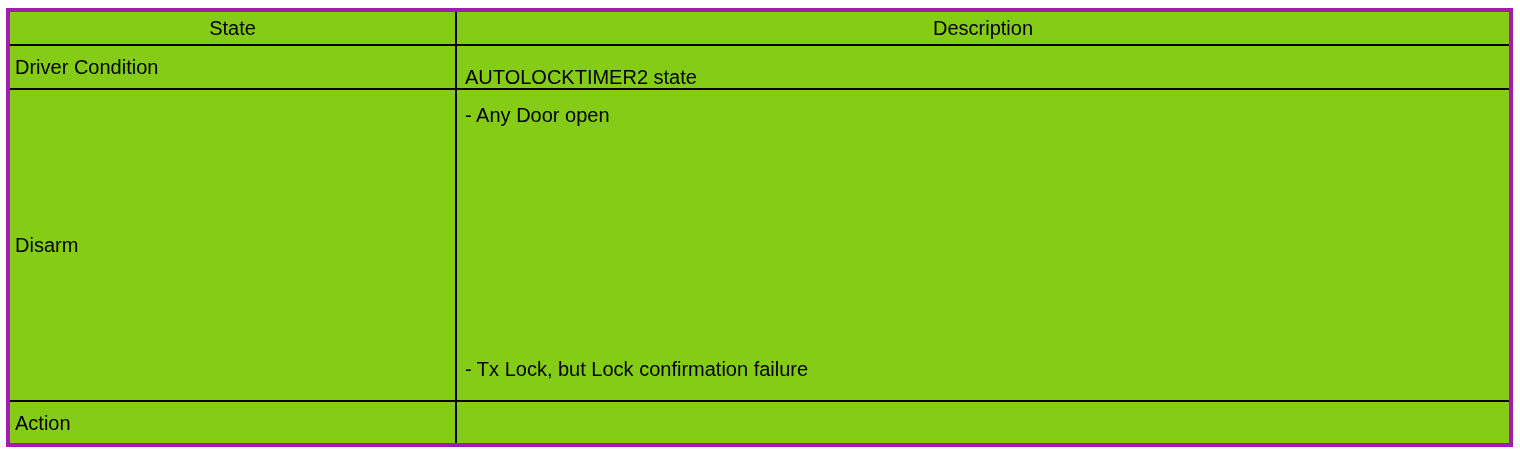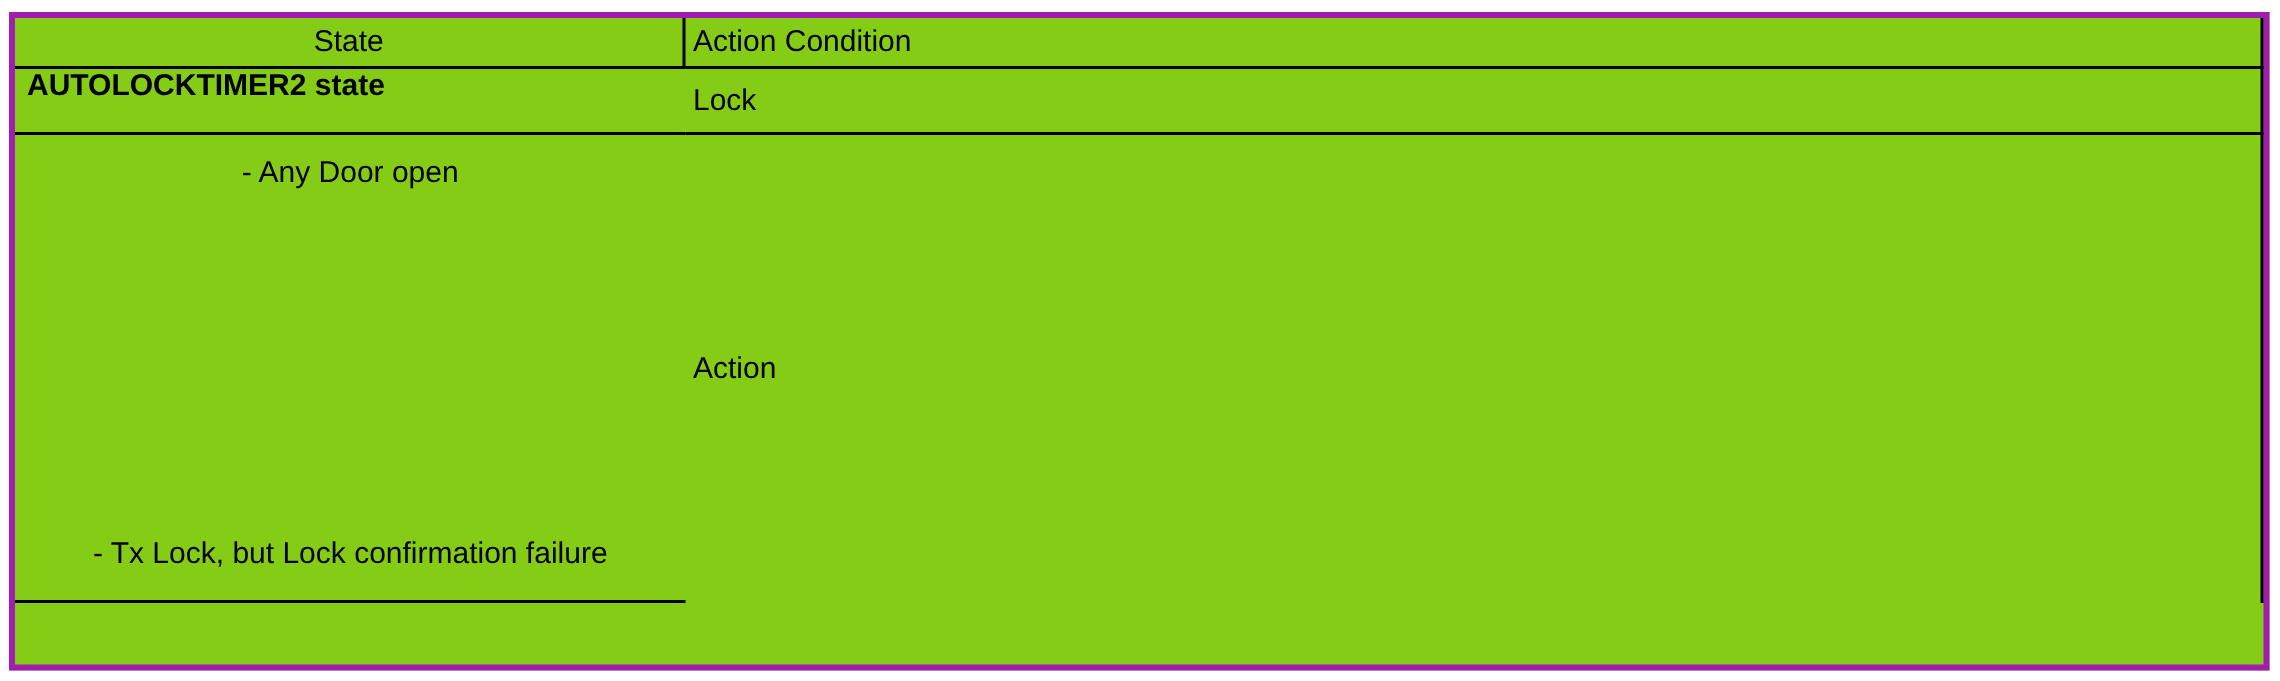--- a/index.html
+++ b/index.html
@@ -29,68 +29,70 @@
     font-size: 20px;
     line-height: 1.1;
   }
   .cell {
     box-sizing: border-box;
     overflow: hidden;
     white-space: nowrap;
   }
   
   .col-state { border-right: 2px solid #000000; }
-  .hline { border-bottom: 2px solid #000000; align-items: center; }
+  .hline { border-bottom: 2px solid #000000; }
   
   .header-cell {
     display: flex;
     align-items: center;
     justify-content: center;
   }
   
   .label-cell {
     display: flex;
     align-items: center;
     padding-left: 5px;
   }
   .desc-cell {
     display: flex;
-    align-items: flex-start;
+    align-items: flex-end;
     padding-left: 8px;
-    font-weight: bold;
   }
   
   .event-desc-cell {
     display: flex;
     flex-direction: column;
     justify-content: space-between;
     padding: 14px 8px 20px 8px;
   }
   .event-line {
     white-space: nowrap;
   }
 </style>
 </head>
 <body>
 
 <div class="doc-table">
 
   <div class="cell col-state hline header-cell">
     <span>State</span>
   </div>
+  <div class="cell hline header-cell">
+    <span>Description</span>
+  </div>
 
   <div class="cell col-state hline label-cell">
-    <span>Action Condition</span>
+    <span>Driver Condition</span>
   </div>
   <div class="cell hline desc-cell">
     <span>AUTOLOCKTIMER2 state</span>
   </div>
 
   <div class="cell col-state hline label-cell">
-    <span>Lock</span>
+    <span>Disarm</span>
   </div>
   <div class="cell hline event-desc-cell">
     <div class="event-line">- Any Door open</div>
     <div class="event-line">- Tx Lock, but Lock confirmation failure</div>
   </div>
 
   <div class="cell col-state label-cell">
     <span>Action</span>
   </div>
 

